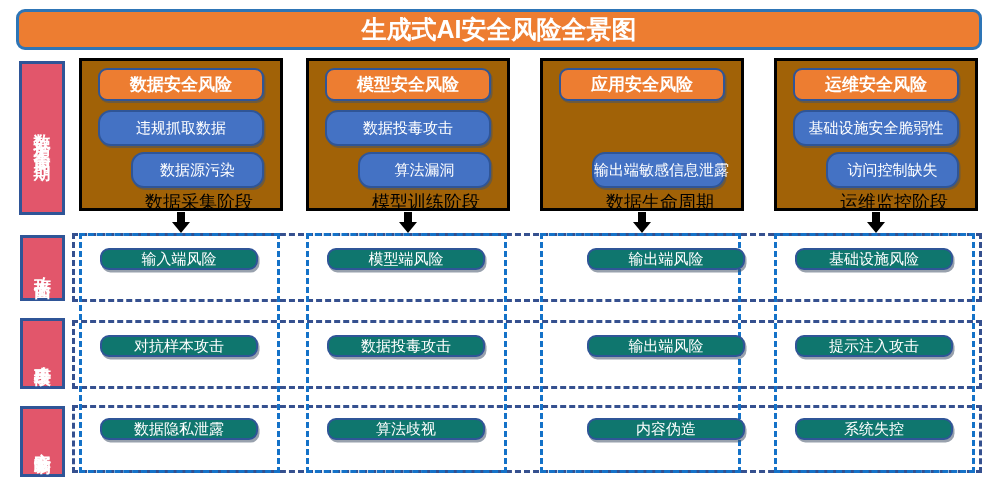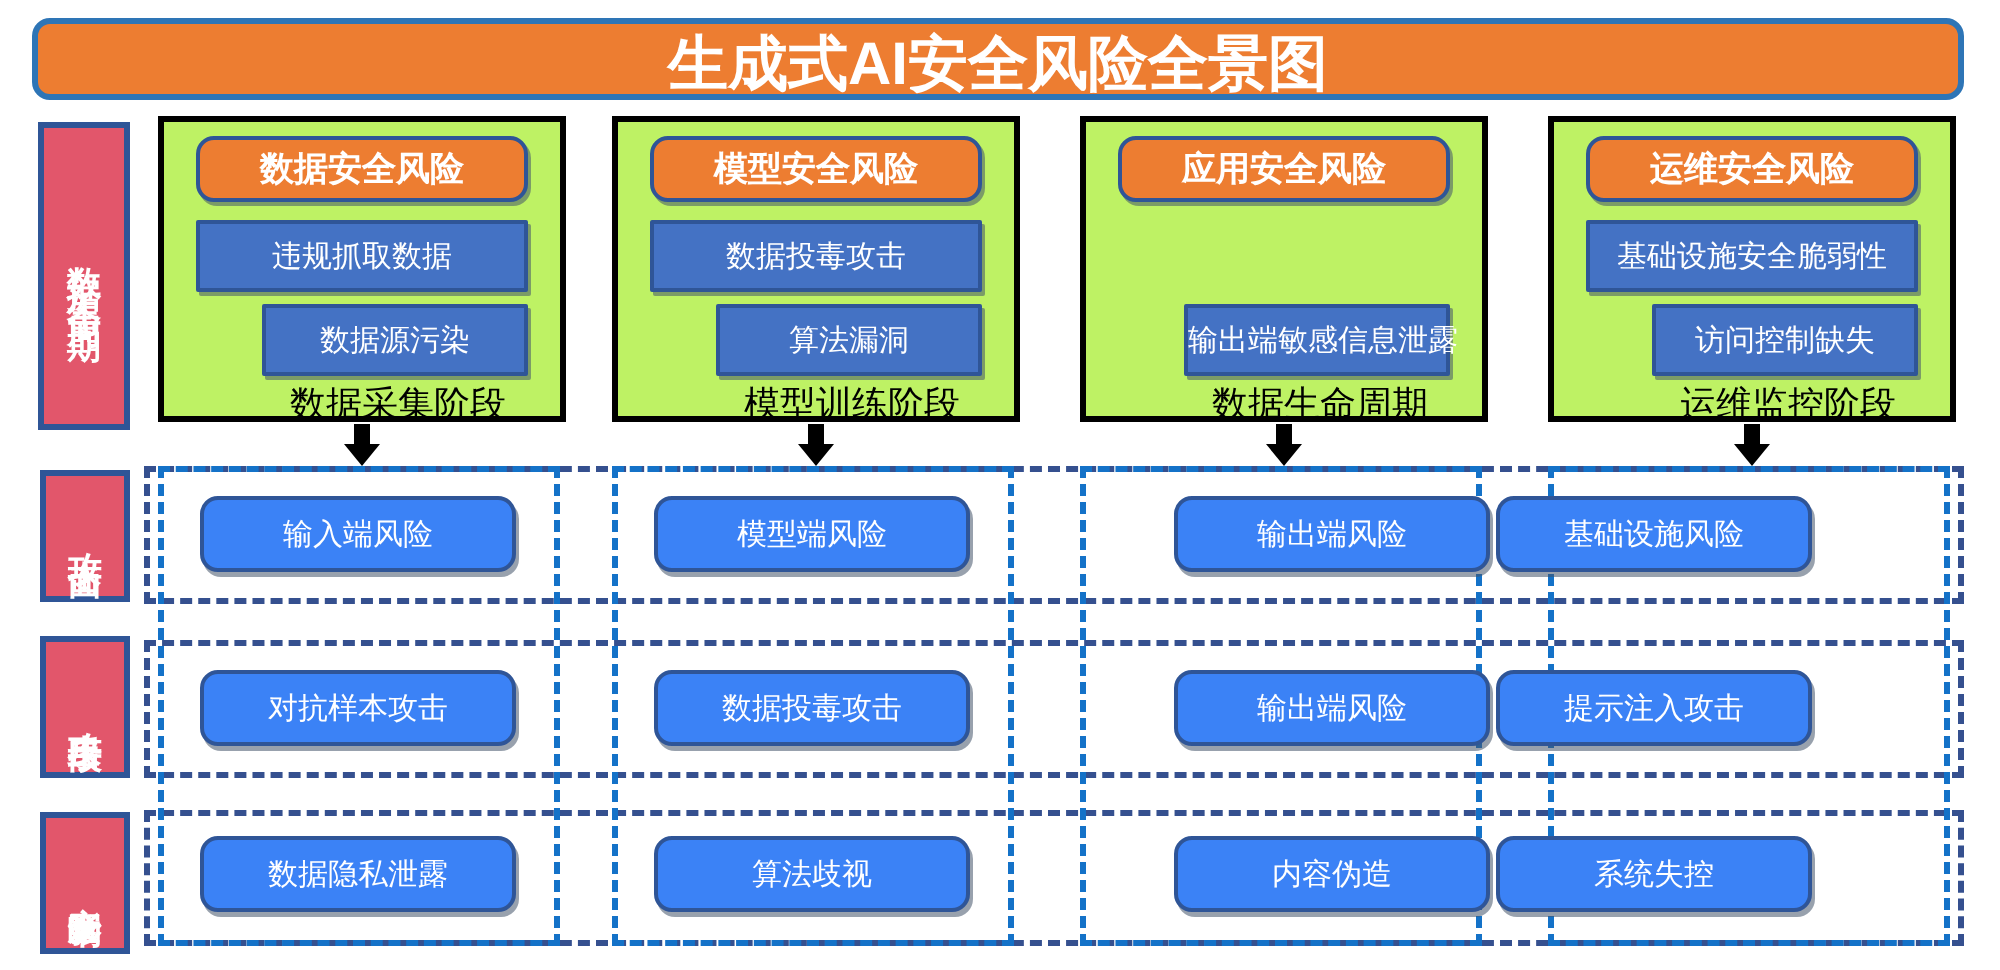--- a/index.html
+++ b/index.html
@@ -4,47 +4,47 @@
 <style>
   html,body{margin:0;padding:0;background:#fff;}
   .canvas{
     position:relative;width:1000px;height:485px;background:#fff;overflow:hidden;
     font-family:"Liberation Sans","DejaVu Sans",sans-serif;
   }
   
   .title{
     position:absolute;left:16px;top:9px;width:966px;height:41px;box-sizing:border-box;
     background:#ED7D31;border:3px solid #2E75B6;border-radius:9px;
-    display:grid;place-items:center;color:#fff;font-size:30px;font-weight:bold;
+    display:grid;place-items:center;color:#fff;font-size:25px;font-weight:bold;
   }
   
   .vlabel{
     position:absolute;box-sizing:border-box;background:#E2566B;border:3px solid #2F5597;
     display:grid;place-items:center;color:#fff;font-weight:bold;font-size:17px;
     writing-mode:vertical-rl;text-orientation:upright;
   }
   .v1{left:19px;top:61px;width:46px;height:154px;letter-spacing:6px;}
   .v2{left:20px;top:235px;width:45px;height:66px;letter-spacing:4px;}
   .v3{left:20px;top:318px;width:45px;height:71px;letter-spacing:1px;}
   .v4{left:20px;top:406px;width:45px;height:71px;letter-spacing:1px;}
   
   .colbox{
     position:absolute;top:58px;width:204px;height:153px;box-sizing:border-box;
-    background:#bef264;border:3px solid #000;text-align:center;
+    background:#a16207;border:3px solid #000;text-align:center;
   }
   .c1{left:79px;} .c2{left:306px;} .c3{left:540px;} .c4{left:774px;}
   .hdr{
     position:absolute;left:16px;right:16px;top:7px;height:33px;box-sizing:border-box;
     background:#ED7D31;border:2px solid #2F5597;border-radius:9px;
     display:grid;place-items:center;color:#fff;font-weight:bold;font-size:17px;
     box-shadow:1.5px 2px 0 rgba(68,84,106,.55);
   }
   .bpill{
     position:absolute;left:16px;right:16px;height:36px;box-sizing:border-box;
-    background:#4472C4;border:2px solid #2F5597;border-radius:1px;
+    background:#4472C4;border:2px solid #2F5597;border-radius:13px;
     display:grid;place-items:center;color:#fff;font-size:15px;white-space:nowrap;
     box-shadow:1.5px 2px 0 rgba(68,84,106,.55);
   }
   .bp1{top:49px;} .bp2{top:91px;margin-left:33px;}
   .stage{
     position:absolute;left:0;right:0;top:129px;height:20px;
     display:grid;place-items:center;color:#000;font-size:18px;margin-left:36px;
   }
   
   .arrow{position:absolute;top:212px;width:18px;height:21px;}
@@ -52,27 +52,27 @@
   .arrow .stem{position:absolute;left:5px;top:0;width:8px;height:10px;background:#000;}
   .arrow .head{position:absolute;left:0;top:10px;width:0;height:0;
     border-left:9px solid transparent;border-right:9px solid transparent;border-top:11px solid #000;}
   
   .dashrow{position:absolute;left:72px;width:910px;box-sizing:border-box;border:3px dashed #35508F;}
   .dr1{top:233px;height:69px;} .dr2{top:320px;height:69px;} .dr3{top:405px;height:68px;}
   .dashcol{position:absolute;top:233px;height:240px;width:201px;box-sizing:border-box;border:3px dashed #1472C8;}
   .dc1{left:79px;} .dc2{left:306px;} .dc3{left:540px;} .dc4{left:774px;}
   
   .ypill{
-    position:absolute;width:158px;height:38px;box-sizing:border-box;
-    background:#3b82f6;border:2px solid #2F5597;border-radius:9px;
+    position:absolute;width:158px;height:22px;box-sizing:border-box;
+    background:#0f766e;border:2px solid #2F5597;border-radius:9px;
     display:grid;place-items:center;color:#fff;font-size:15px;white-space:nowrap;
     box-shadow:1.5px 2.5px 0 rgba(68,84,106,.55);
   }
   .yr1{top:248px;} .yr2{top:335px;} .yr3{top:418px;}
-  .yc1{left:100px;} .yc2{left:327px;} .yc3{left:587px;} .yc4{left:748px;}
+  .yc1{left:100px;} .yc2{left:327px;} .yc3{left:587px;} .yc4{left:795px;}
 </style>
 </head>
 <body>
 
 <div class="canvas">
 
   <div class="title">生成式AI安全风险全景图</div>
 
   <div class="vlabel v1">数据生命周期</div>
   <div class="vlabel v2">攻击面</div>

